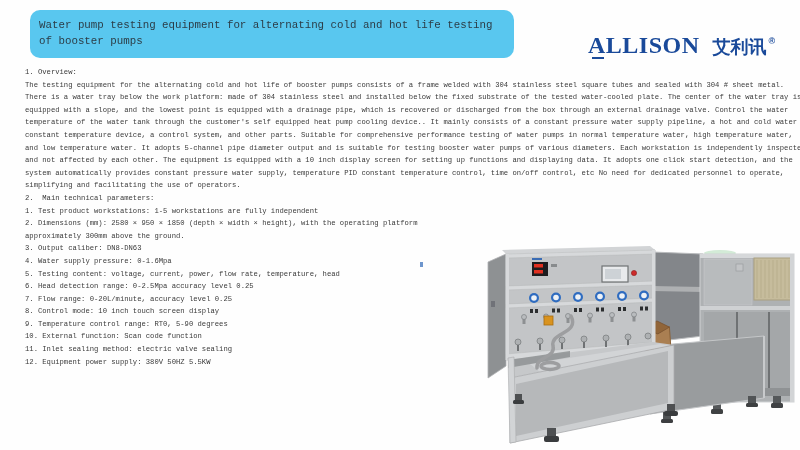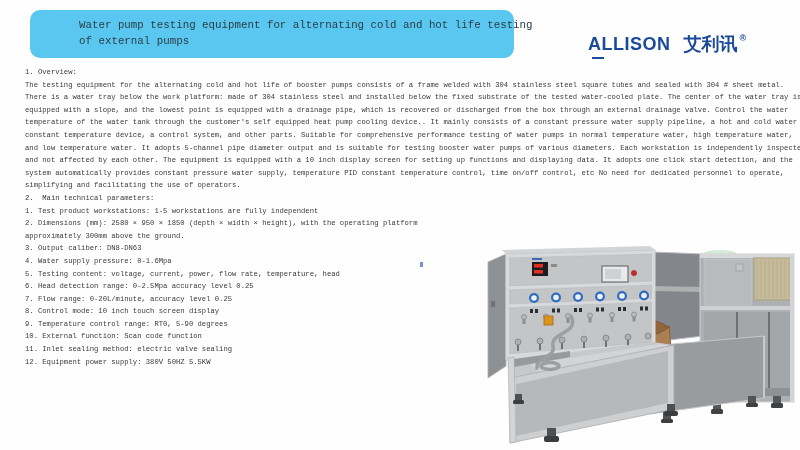--- a/index.html
+++ b/index.html
@@ -1,40 +1,40 @@
 <!DOCTYPE html>
 <html><head>
 <meta charset="utf-8">
 <style>
   html,body{margin:0;padding:0;background:#ffffff;}
   .page{position:relative;width:800px;height:450px;background:#fefefe;overflow:hidden;
         font-family:"Liberation Mono",monospace;}
   .banner{position:absolute;left:30px;top:10px;width:484px;height:48px;background:#59c7ef;
           border-radius:10px;padding:7px 0 0 9px;box-sizing:border-box;}
   .banner-line{font-size:10.8px;line-height:16px;color:#2c3d47;white-space:pre;
-               font-family:"Liberation Mono",monospace;margin-left:40px;}
+               font-family:"Liberation Mono",monospace;}
   .logo{position:absolute;left:588px;top:32px;color:#1a4a9a;white-space:nowrap;}
-  .brand{font-family:Liberation Sans, sans-serif;font-weight:700;font-size:18px;letter-spacing:0.5px;}
+  .brand{font-family:Liberation Serif, serif;font-weight:700;font-size:24px;letter-spacing:0.5px;}
   .brand-cjk{font-family:"DejaVu Sans",sans-serif;font-weight:700;font-size:18px;margin-left:13px;}
   .reg{font-family:"Liberation Sans",sans-serif;font-weight:700;font-size:9px;
        position:relative;top:-9px;margin-left:2px;}
   .logo-underline{position:absolute;left:592px;top:57px;width:12px;height:2px;background:#1a4a9a;}
   .body-text{position:absolute;left:25px;top:66px;}
   .tline{font-size:7.2px;line-height:12.6px;height:12.6px;color:#3a3a3a;white-space:pre;
          font-family:"Liberation Mono",monospace;}
   .photo{position:absolute;left:420px;top:246px;width:378px;height:202px;}
 </style>
 </head>
 <body>
 
 <div class="page">
 
   <div class="banner">
     <div class="banner-line">Water pump testing equipment for alternating cold and hot life testing</div>
-    <div class="banner-line">of external pumps</div>
+    <div class="banner-line">of booster pumps</div>
   </div>
 
   <div class="logo">
     <span class="brand">ALLISON</span><span class="brand-cjk">艾利讯</span><span class="reg">®</span>
   </div>
   <div class="logo-underline"></div>
 
   <div class="body-text">
     <div class="tline">1. Overview:</div>
     <div class="tline">The testing equipment for the alternating cold and hot life of booster pumps consists of a frame welded with 304 stainless steel square tubes and sealed with 304 # sheet metal.</div>

